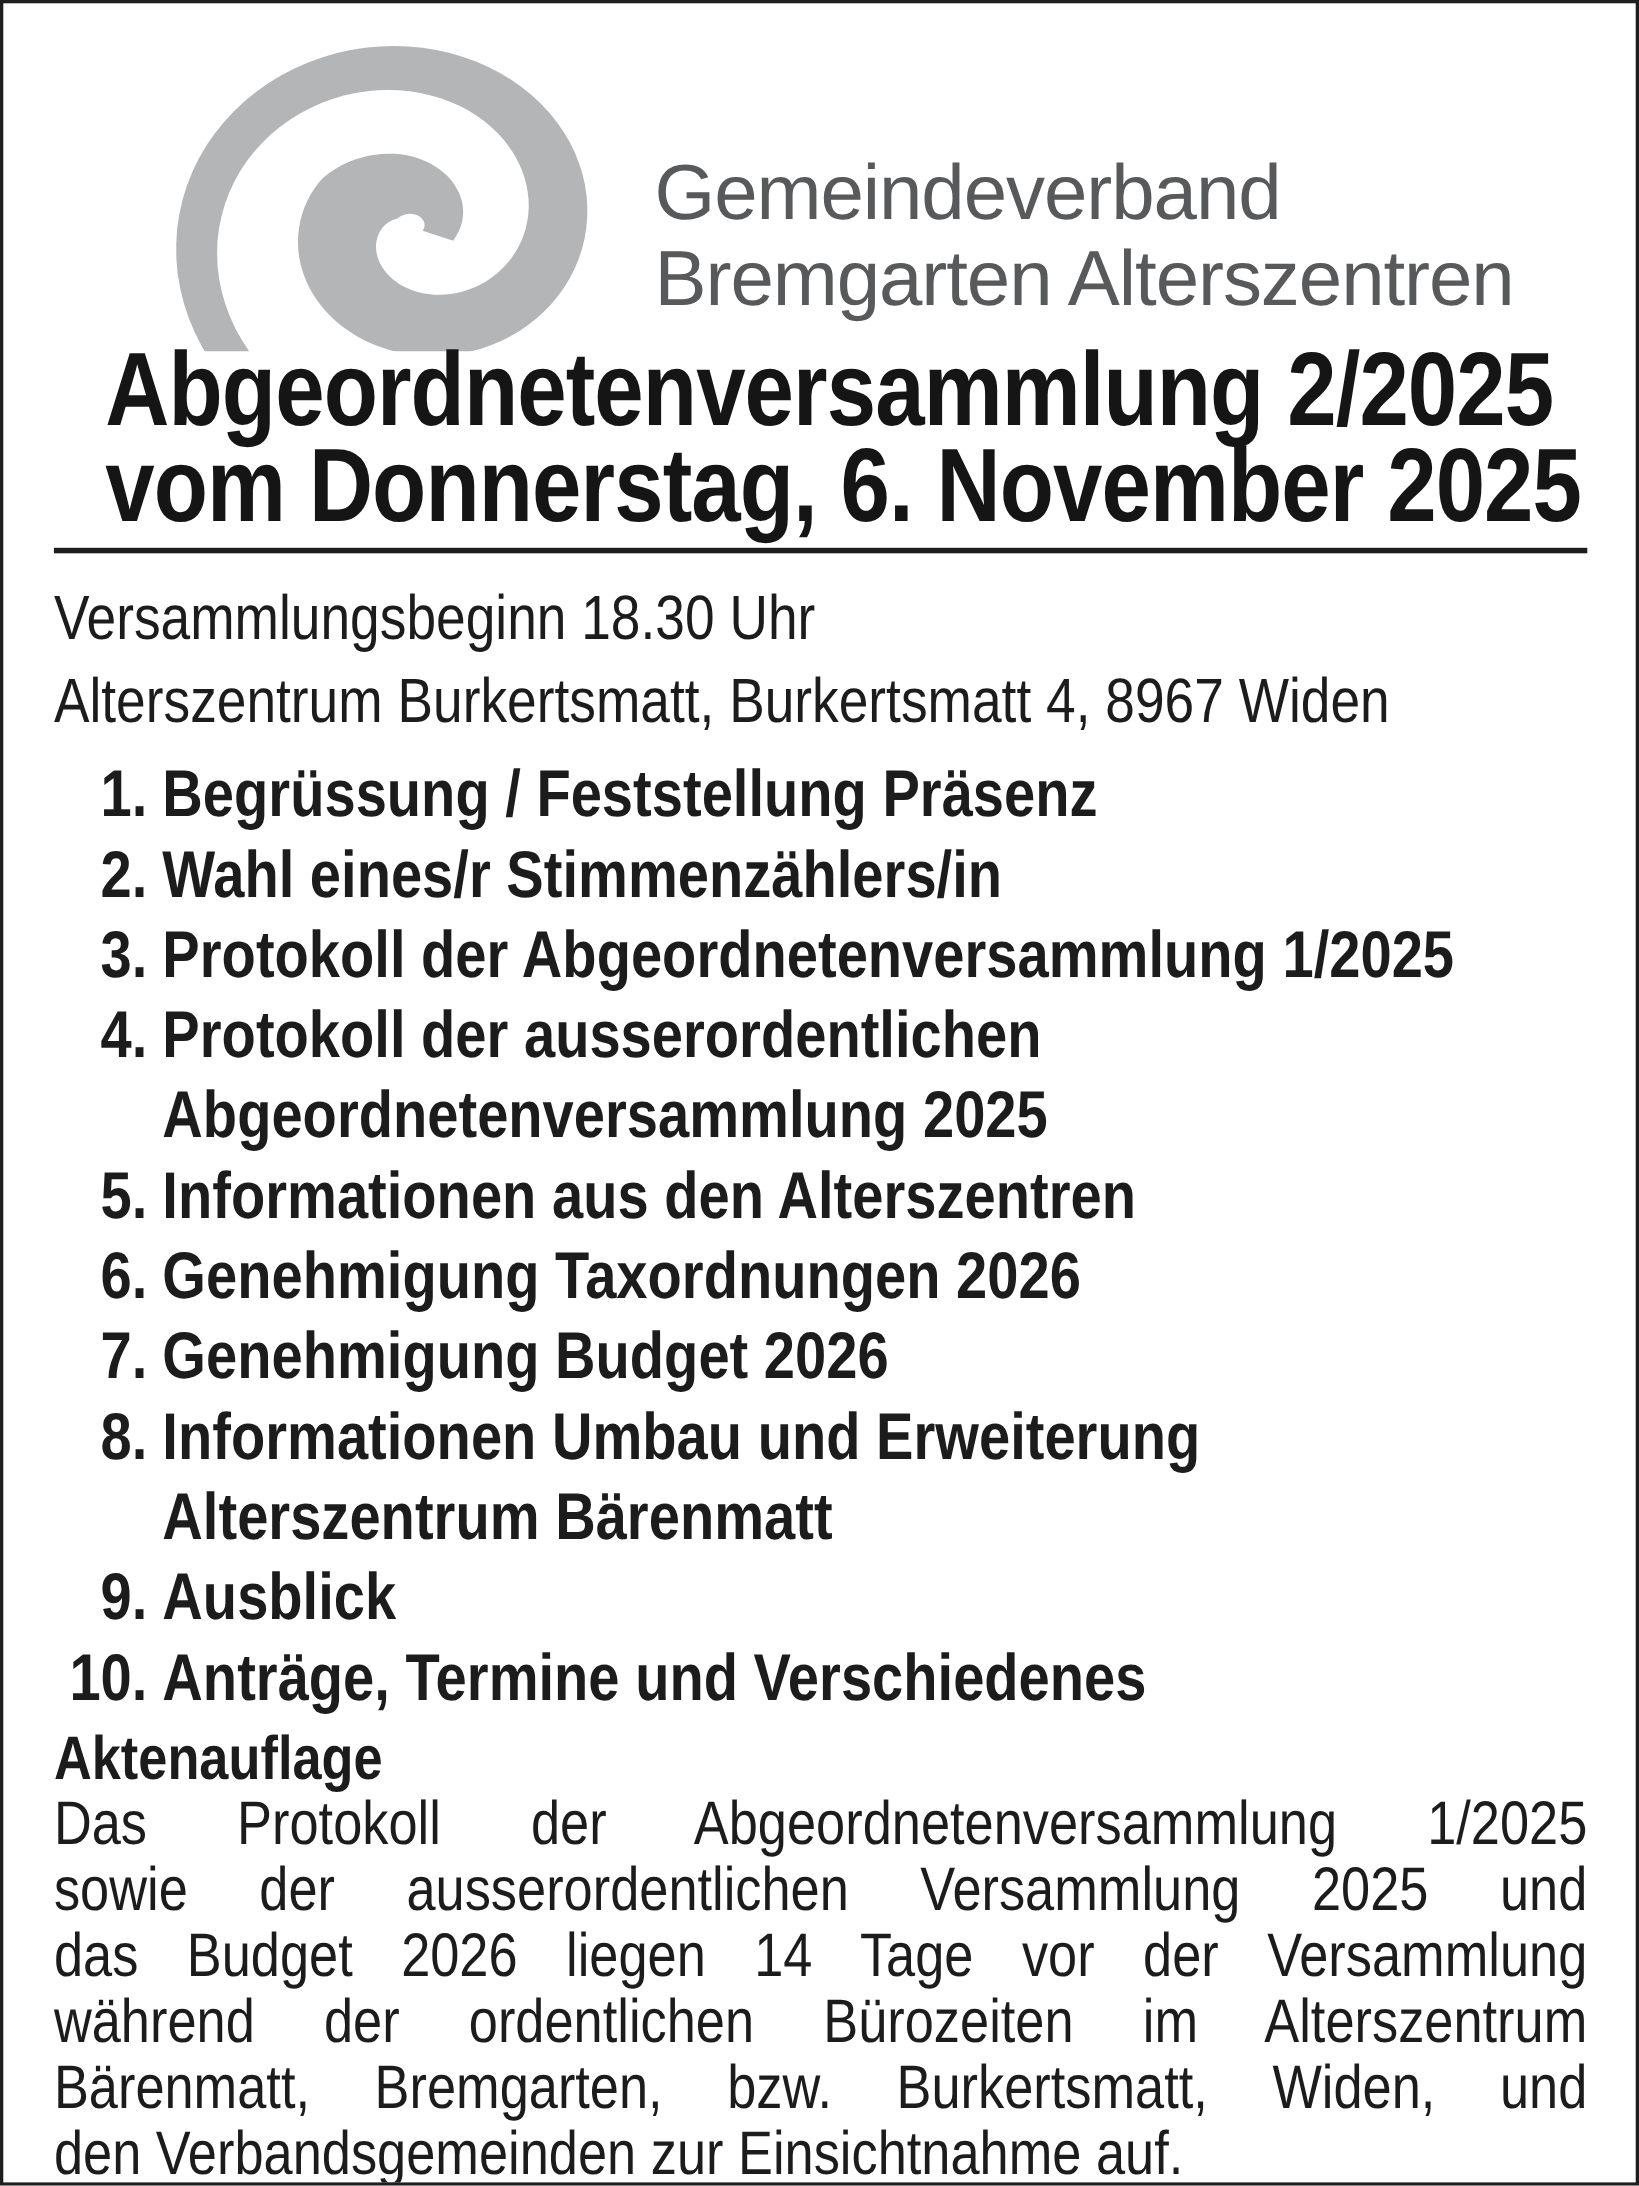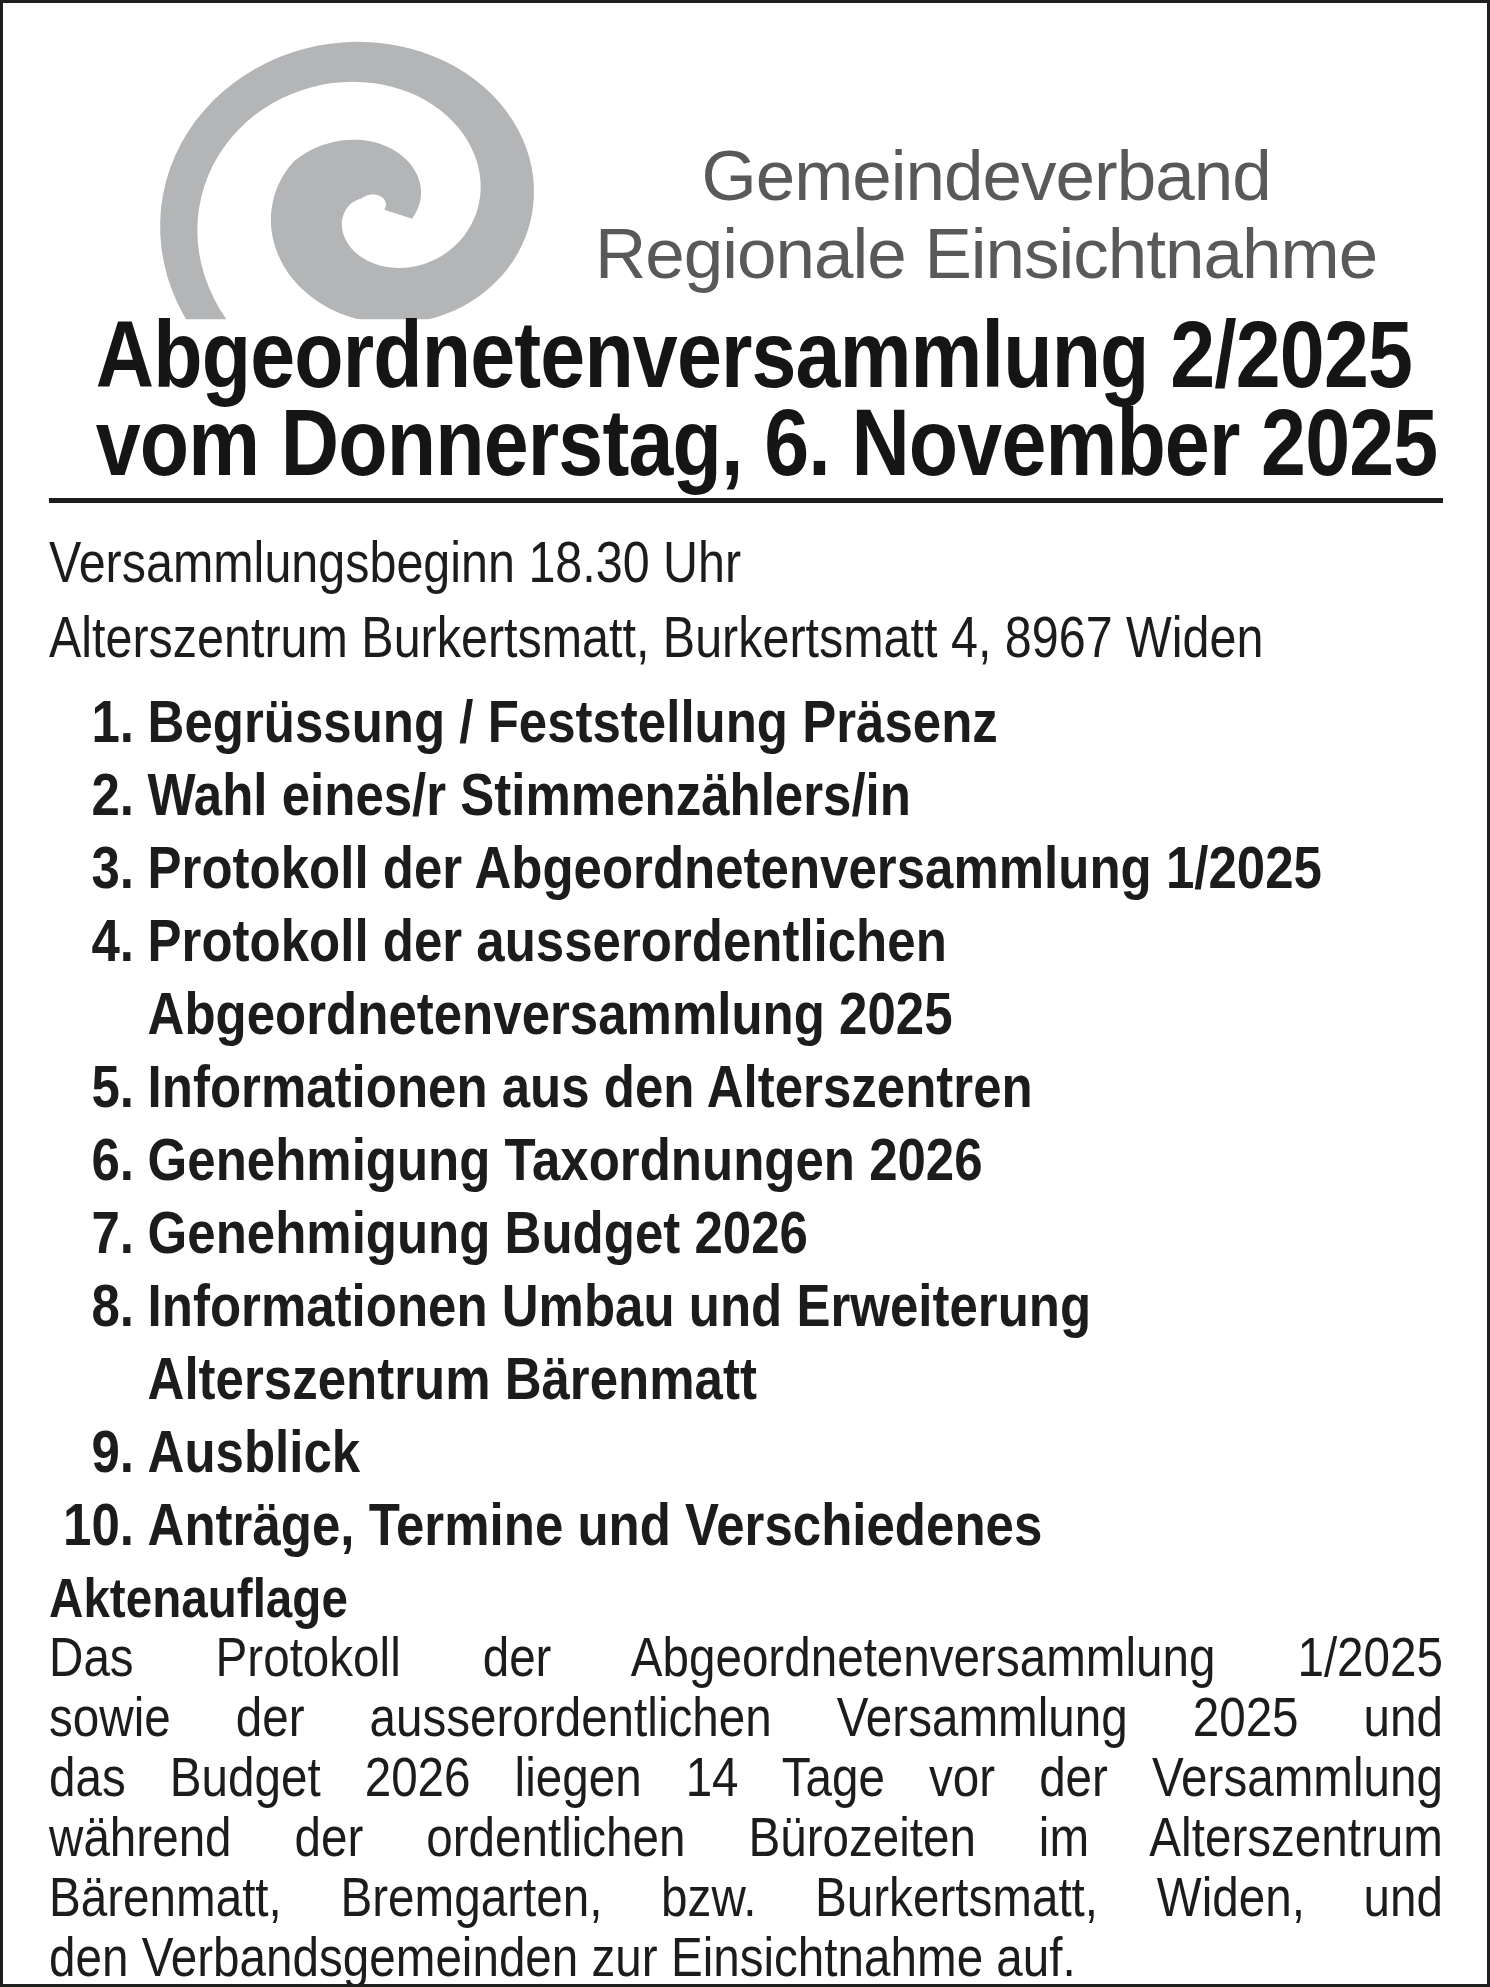--- a/index.html
+++ b/index.html
@@ -15,21 +15,20 @@
     padding:30px 0 0 46px;
   }
   
   .logo-row{display:flex;align-items:flex-start;height:272px;}
   .logo-mark{margin-left:88px;flex:0 0 auto;}
   .logo-text{
     margin:104px 0 0 26px;
     font-size:71px;line-height:78px;
     font-weight:400;letter-spacing:-1px;
     white-space:nowrap;
-    text-align:center;
   }
   
   .cond{
     width:1640px;
     transform:scaleX(0.85);
     transform-origin:0 0;
   }
   .title{
     margin:5px 0 0 55px;
     font-size:95px;line-height:88px;font-weight:700;
@@ -59,21 +58,21 @@
         <defs>
             <clipPath id="cut">
               <rect x="0" y="0" width="440" height="292"></rect>
             </clipPath>
           </defs>
         <path id="spiral-path" clip-path="url(#cut)" d="M201.2 399.6L184.4 394.9L168.1 389.2L152.4 382.5L137.4 375.0L123.1 366.6L109.5 357.3L96.8 347.3L85.0 336.6L74.1 325.3L64.2 313.4L55.4 301.0L47.5 288.2L40.8 275.0L35.1 261.4L30.5 247.7L27.1 233.8L24.7 219.8L23.5 205.8L23.4 191.8L24.3 178.0L26.4 164.3L29.4 151.0L33.5 137.9L38.6 125.2L44.6 112.9L51.5 101.1L59.3 89.8L67.9 79.2L77.2 69.2L87.2 59.8L97.9 51.2L109.1 43.3L120.9 36.1L133.0 29.8L145.6 24.3L158.5 19.6L171.6 15.8L184.9 12.8L198.3 10.7L211.7 9.4L225.1 9.0L238.4 9.4L251.5 10.6L264.5 12.7L277.1 15.5L289.4 19.1L301.3 23.4L312.7 28.4L323.6 34.0L334.0 40.3L343.8 47.2L353.0 54.6L361.5 62.5L369.3 70.9L376.3 79.6L382.6 88.7L388.1 98.1L392.9 107.8L396.8 117.6L400.0 127.6L402.3 137.7L403.8 147.9L404.5 158.0L404.4 168.0L403.5 178.0L401.9 187.8L399.5 197.4L396.4 206.7L392.6 215.8L388.1 224.5L383.0 232.9L377.3 240.8L371.0 248.3L364.2 255.3L357.0 261.9L349.3 267.9L341.2 273.4L332.8 278.3L324.1 282.7L315.1 286.4L306.0 289.6L296.7 292.1L287.2 294.1L277.8 295.4L268.3 296.2L258.9 296.3L249.6 295.9L240.4 294.9L231.4 293.3L222.6 291.2L214.1 288.6L205.9 285.5L198.0 281.9L190.5 277.8L183.4 273.3L176.7 268.5L170.4 263.2L164.7 257.7L159.4 251.8L154.6 245.7L150.4 239.4L146.7 232.8L143.6 226.1L141.0 219.3L139.0 212.4L137.5 205.5L136.6 198.6L136.3 191.6L136.4 184.8L137.2 178.0L138.4 171.3L140.1 164.8L142.3 158.5L145.0 152.4L148.1 146.5L151.7 140.9L155.6 135.6L160.1 130.6L165.5 126.4L171.2 122.7L177.1 119.4L183.1 116.6L189.2 114.2L195.4 112.3L201.5 110.8L207.7 109.7L213.8 109.0L219.8 108.8L225.7 108.9L231.5 109.4L237.0 110.3L242.4 111.5L247.5 113.0L252.4 114.9L257.1 116.9L261.4 119.3L265.4 121.8L269.2 124.6L272.6 127.5L275.7 130.5L278.5 133.7L280.9 137.0L283.0 140.3L284.8 143.6L286.3 147.0L287.5 150.4L288.4 153.8L289.0 157.1L289.3 160.4L289.4 163.6L289.2 166.7L288.8 169.7L288.2 172.6L287.4 175.4L286.5 178.0L285.4 180.5L284.2 182.9L282.9 185.2L281.5 187.4L280.3 189.5L251.8 180.2L252.1 179.8L252.3 179.4L252.6 179.0L252.8 178.5L253.0 178.0L253.2 177.5L253.4 176.9L253.5 176.4L253.6 175.8L253.6 175.2L253.6 174.6L253.5 173.9L253.4 173.3L253.2 172.7L253.0 172.0L252.7 171.3L252.4 170.7L252.0 170.0L251.5 169.4L251.0 168.8L250.4 168.2L249.7 167.6L249.0 167.1L248.2 166.6L247.3 166.2L246.4 165.7L245.5 165.4L244.5 165.1L243.5 164.9L242.4 164.7L241.3 164.6L240.1 164.6L238.9 164.6L237.8 164.7L236.6 165.0L235.4 165.2L234.2 165.6L233.0 166.1L231.8 166.6L230.7 167.3L229.6 168.0L228.5 168.8L226.7 169.3L224.8 170.0L222.9 170.8L221.0 171.9L219.2 173.1L217.4 174.5L215.8 176.2L214.2 178.0L212.8 180.0L211.6 182.2L210.6 184.5L209.7 187.0L209.1 189.7L208.7 192.4L208.6 195.3L208.8 198.2L209.2 201.2L209.9 204.3L211.0 207.3L212.3 210.4L214.0 213.4L216.0 216.4L218.3 219.4L220.9 222.2L223.8 224.9L227.0 227.4L230.5 229.8L234.3 231.9L238.4 233.9L242.7 235.6L247.3 237.0L252.1 238.1L257.0 239.0L262.2 239.5L267.4 239.6L272.8 239.4L278.2 238.8L283.7 237.9L289.2 236.5L294.7 234.8L300.1 232.6L305.4 230.1L310.6 227.2L315.6 223.8L320.4 220.1L325.0 216.0L329.3 211.5L333.3 206.7L336.9 201.5L340.2 196.1L343.1 190.3L345.5 184.3L347.4 178.0L348.8 171.5L349.8 164.9L350.2 158.0L350.0 151.1L349.2 144.1L347.9 137.1L346.0 130.1L343.4 123.1L340.3 116.2L336.6 109.4L332.2 102.8L327.3 96.4L321.8 90.2L315.7 84.4L309.1 78.8L302.0 73.7L294.3 68.9L286.3 64.6L277.7 60.8L268.8 57.5L259.5 54.8L249.9 52.6L240.0 51.0L229.9 50.1L219.7 49.7L209.3 50.1L198.8 51.1L188.4 52.8L177.9 55.2L167.6 58.3L157.4 62.1L147.5 66.6L137.8 71.7L128.5 77.5L119.5 84.0L111.0 91.1L103.0 98.8L95.6 107.1L88.8 115.9L82.6 125.2L77.1 135.0L72.4 145.2L68.5 155.8L65.4 166.8L63.1 178.0L61.7 189.4L61.3 201.1L61.7 212.8L63.1 224.6L65.5 236.3L68.8 248.0L73.1 259.6L78.3 271.0L84.5 282.1L91.6 292.9L99.7 303.3L108.6 313.3L118.4 322.7L129.0 331.6L140.3 339.9L152.4 347.5L165.2 354.3L178.6 360.4L192.6 365.7L207.1 370.0Z" fill="#b4b5b7"></path>
       </svg>
     </div>
     <div class="logo-text" style="color: rgb(88, 89, 91);">
       <div>Gemeindeverband</div>
-      <div>Regionale Einsichtnahme</div>
+      <div>Bremgarten Alterszentren</div>
     </div>
   </div>
 
   <div class="cond">
 
     <div class="title">
       <div>Abgeordnetenversammlung 2/2025</div>
       <div>vom Donnerstag, 6. November 2025</div>
     </div>
 

